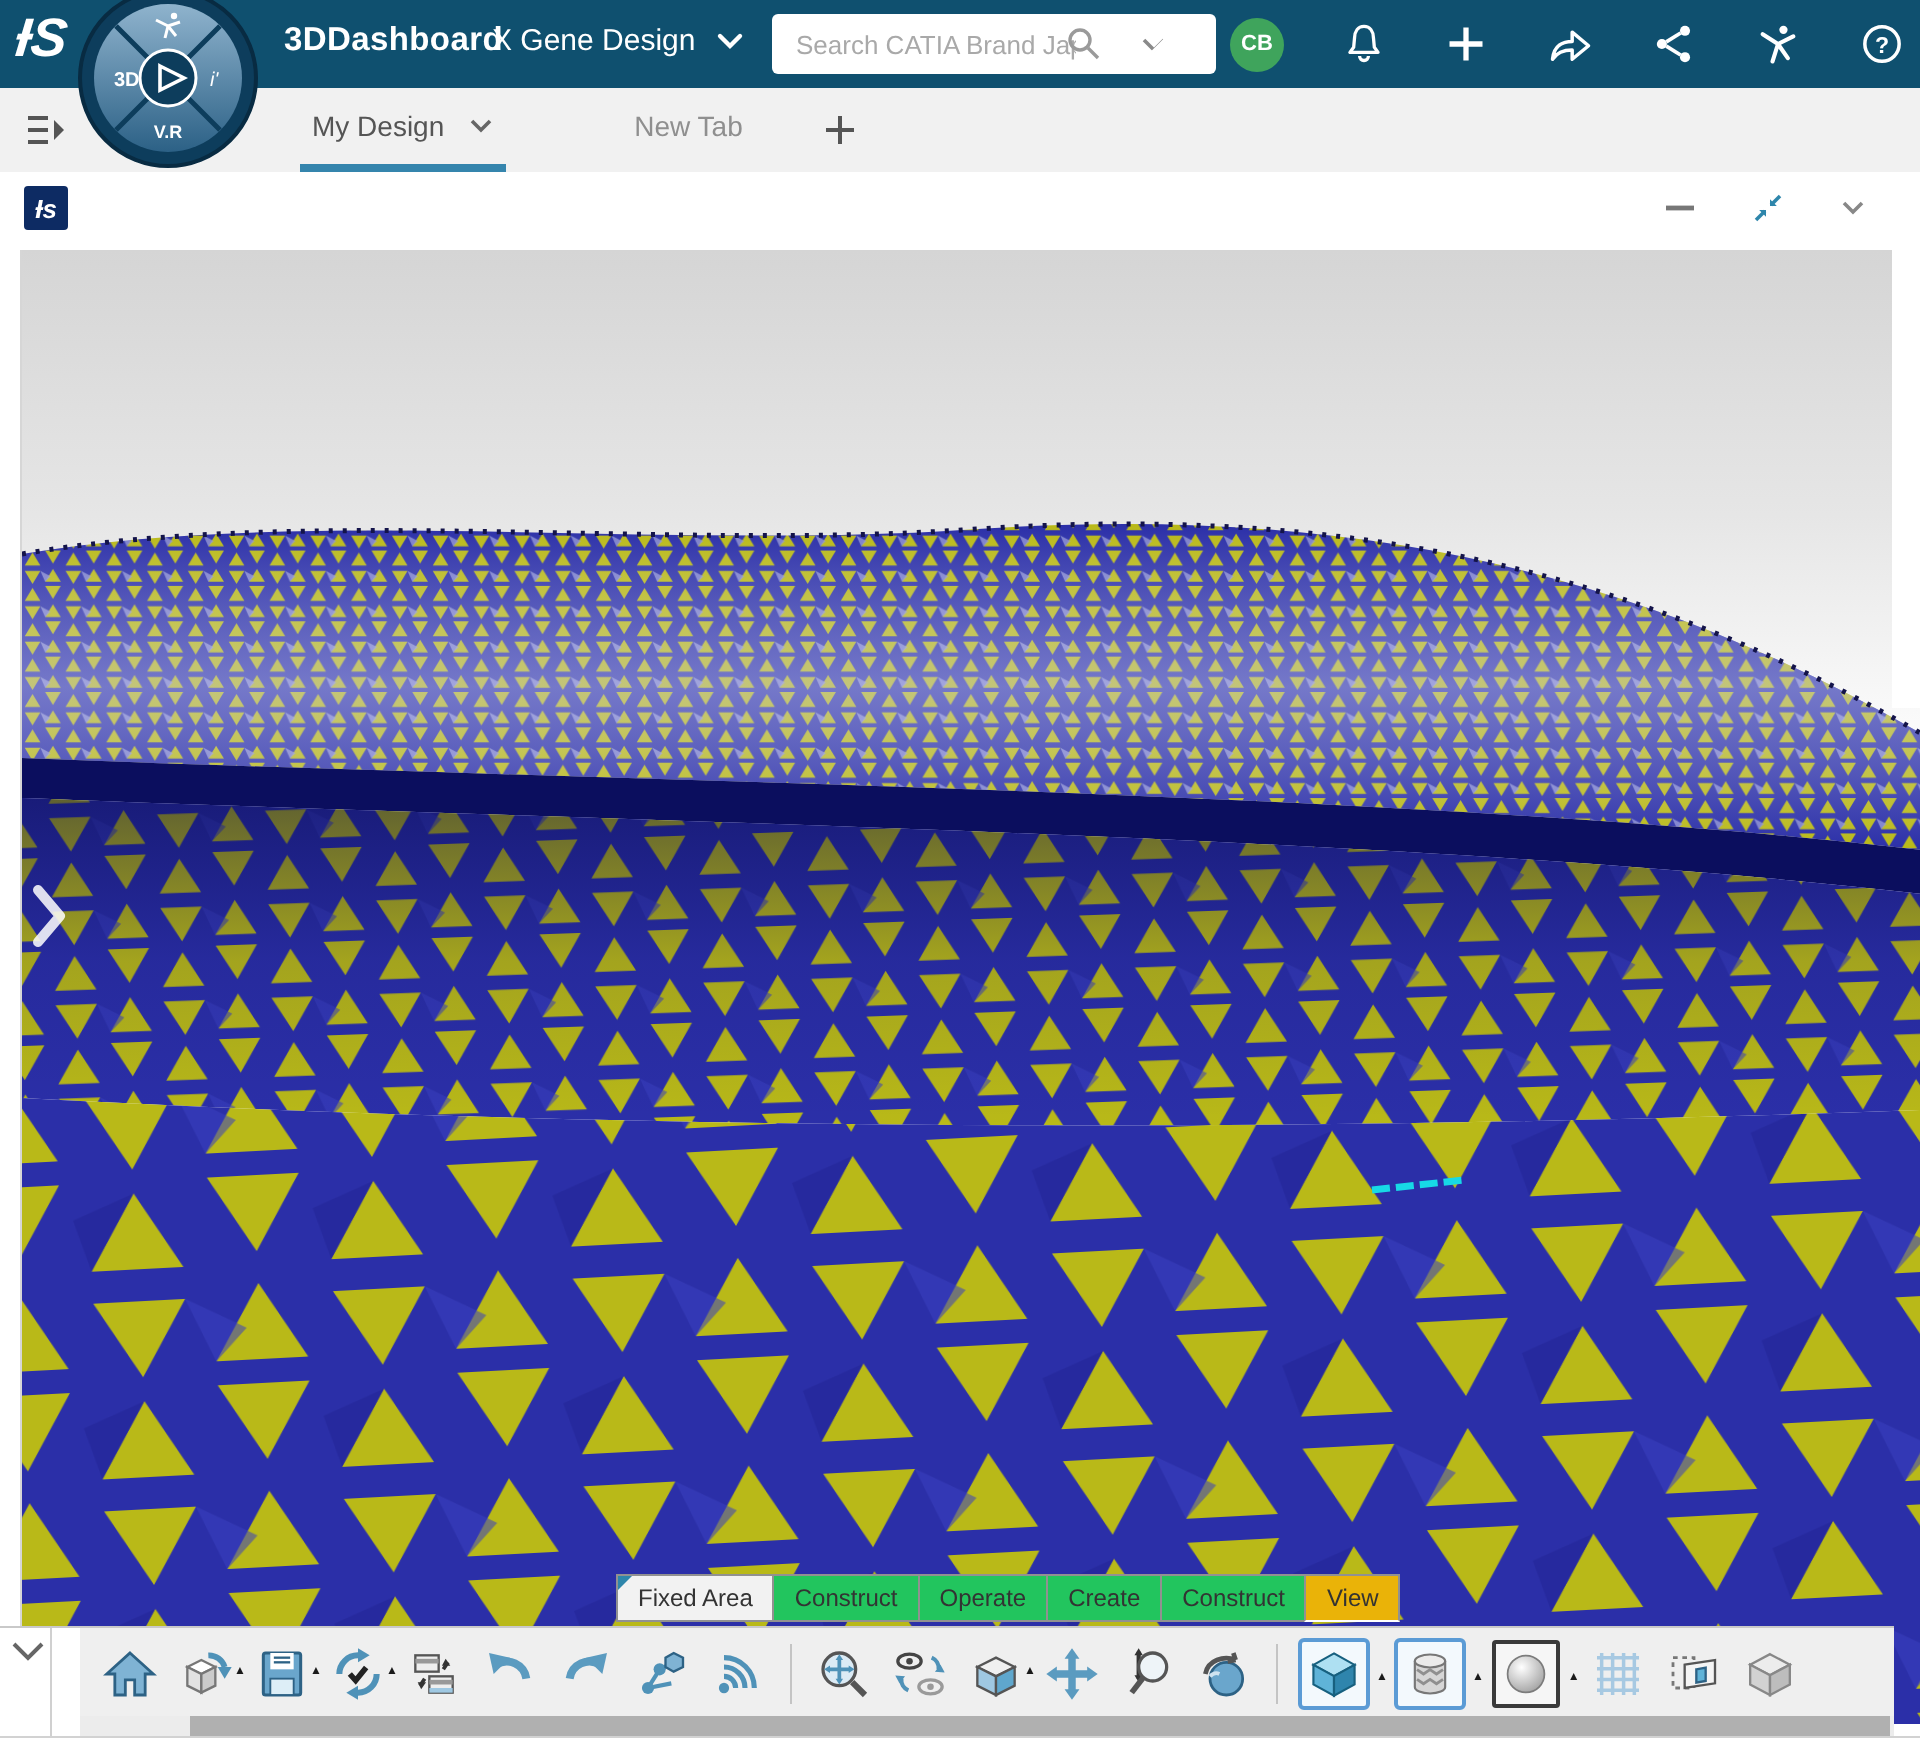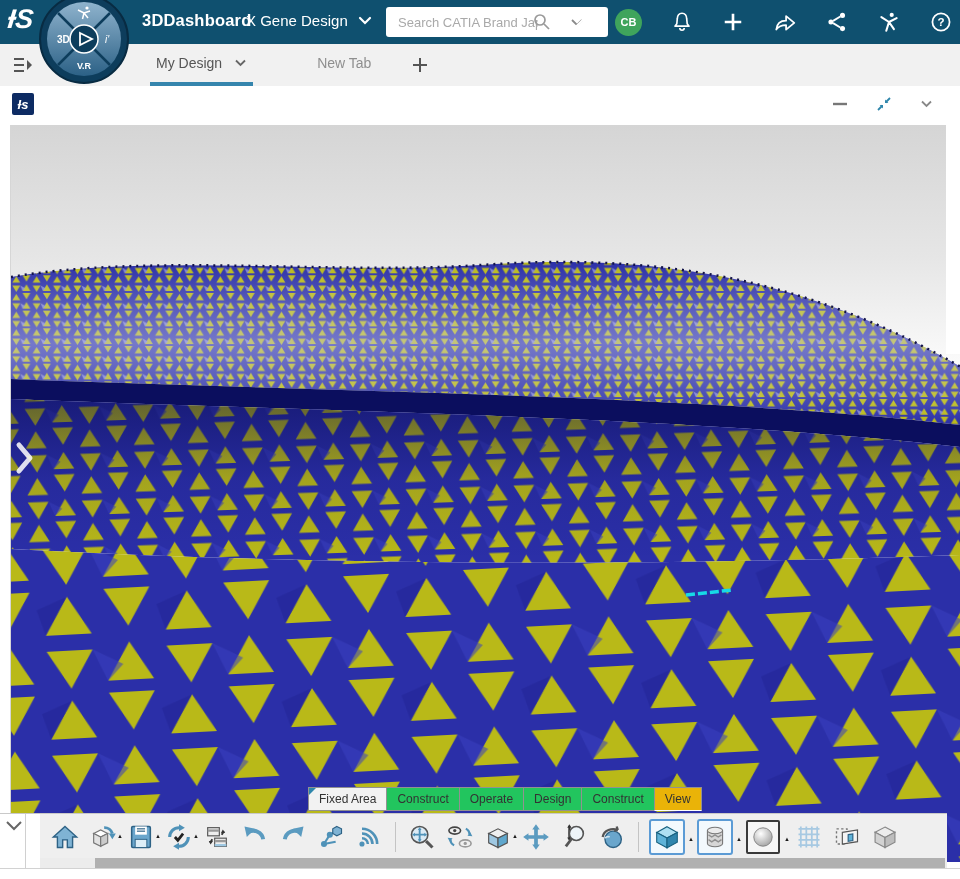--- a/index.html
+++ b/index.html
@@ -129,21 +129,21 @@
       <line x1="675" y1="470" x2="721" y2="465" stroke="#17d9e6" stroke-width="3.5" stroke-dasharray="9 3"></line>
 
       <polyline points="8,320 19,333 8,346" fill="none" stroke="#ffffff" stroke-width="5" stroke-linecap="round" stroke-linejoin="round" opacity="0.85"></polyline>
     </svg>
 
     
     <div class="modetabs">
       <div class="mtab pinned"><span class="corner"></span><span>Fixed Area</span></div>
       <div class="mtab"><span>Construct</span></div>
       <div class="mtab"><span>Operate</span></div>
-      <div class="mtab"><span>Design</span></div>
+      <div class="mtab"><span>Create</span></div>
       <div class="mtab"><span>Construct</span></div>
       <div class="mtab active"><span>View</span></div>
     </div>
   </div>
 
   <div class="rsliver"></div>
 
   <div class="topbar">
     <div class="logo3ds">ƗS</div>
     <div class="brand">3DDashboard</div>

